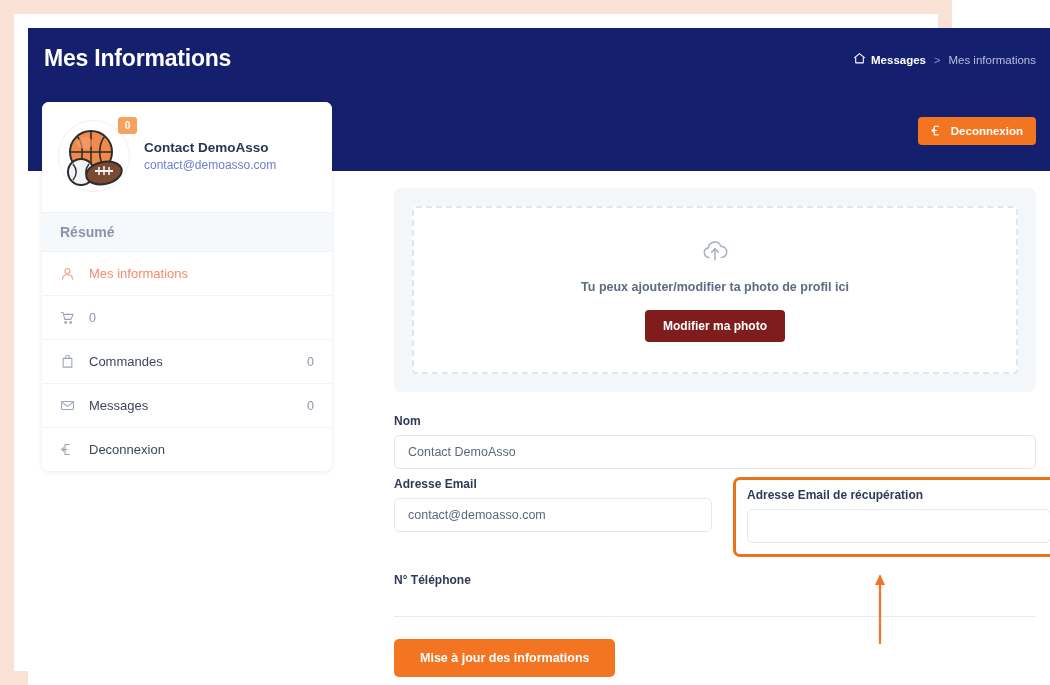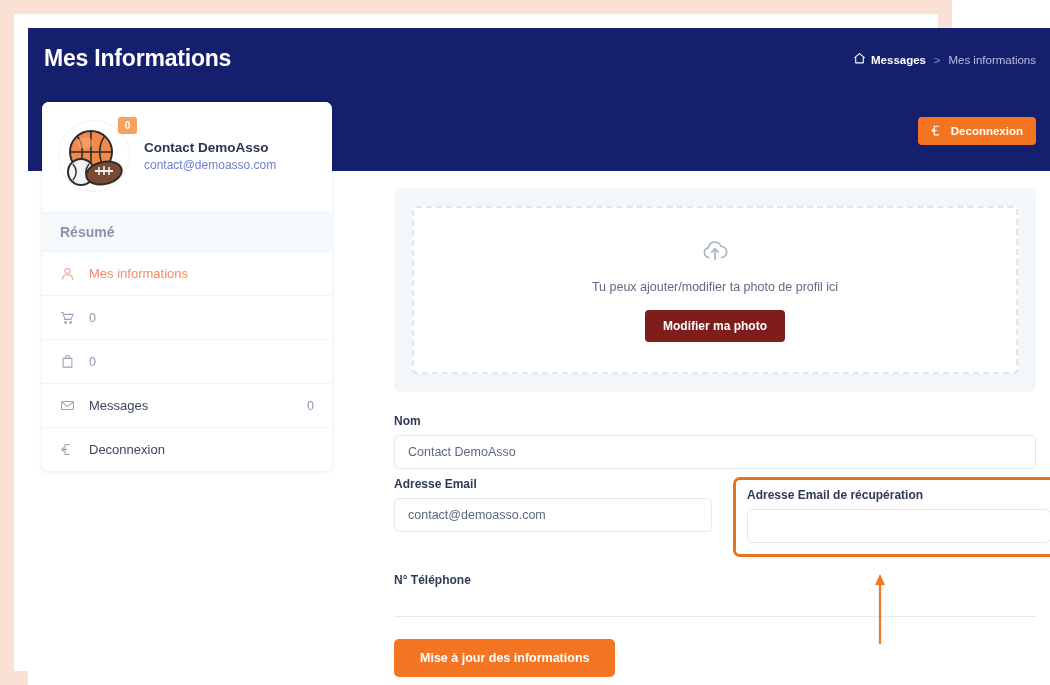--- a/index.html
+++ b/index.html
@@ -189,20 +189,21 @@
     border-radius: 4px;
     background: #ffffff;
     padding: 30px 10px 30px 10px;
     text-align: center;
   }
   .upload-icon { color: #a9b4c6; margin-bottom: 12px; }
   .upload-text {
     font-size: 12.5px;
     color: #5f6b82;
     margin-bottom: 16px;
+    font-weight: bold;
   }
   .upload-btn {
     background: #7f1d1d;
     border: none;
     border-radius: 4px;
     color: #ffffff;
     font-size: 12px;
     font-weight: bold;
     font-family: "Liberation Sans", sans-serif;
     padding: 9px 18px;
@@ -364,20 +365,21 @@
         <span class="mi-count">0</span>
       </div>
 
       <div class="menu-item">
         <span class="mi-icon">
           <svg width="15" height="15" viewBox="0 0 24 24" fill="none" stroke="currentColor" stroke-width="1.7" stroke-linecap="round" stroke-linejoin="round">
             <path d="M5 7h14v14H5z"></path>
               <path d="M9 7V5a3 3 0 016 0v2"></path>
           </svg>
         </span>
+        <span class="mi-label">Commandes</span>
         <span class="mi-count">0</span>
       </div>
 
       <div class="menu-item">
         <span class="mi-icon">
           <svg width="15" height="15" viewBox="0 0 24 24" fill="none" stroke="currentColor" stroke-width="1.7" stroke-linecap="round" stroke-linejoin="round">
             <rect x="2.5" y="5.5" width="19" height="13" rx="1.5"></rect>
               <path d="M3 6.5l9 7 9-7"></path>
           </svg>
         </span>

